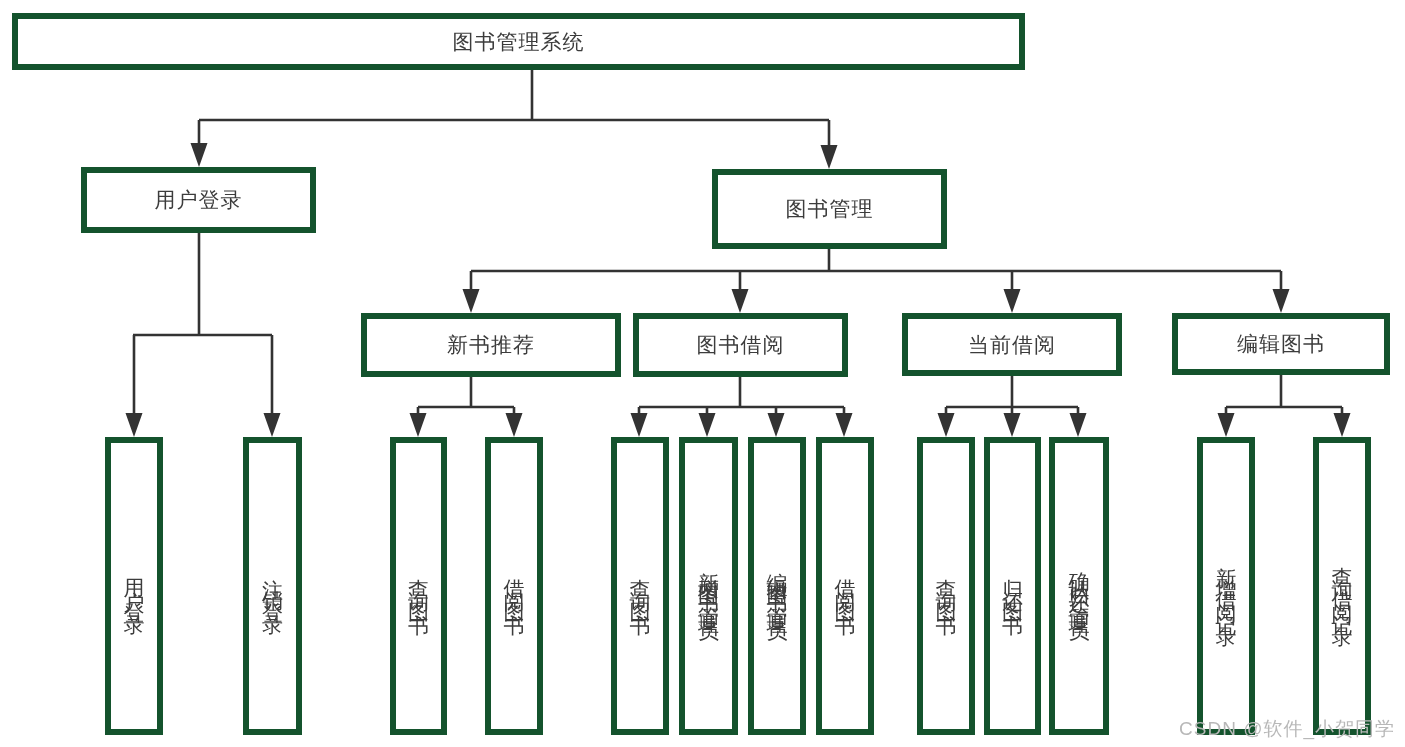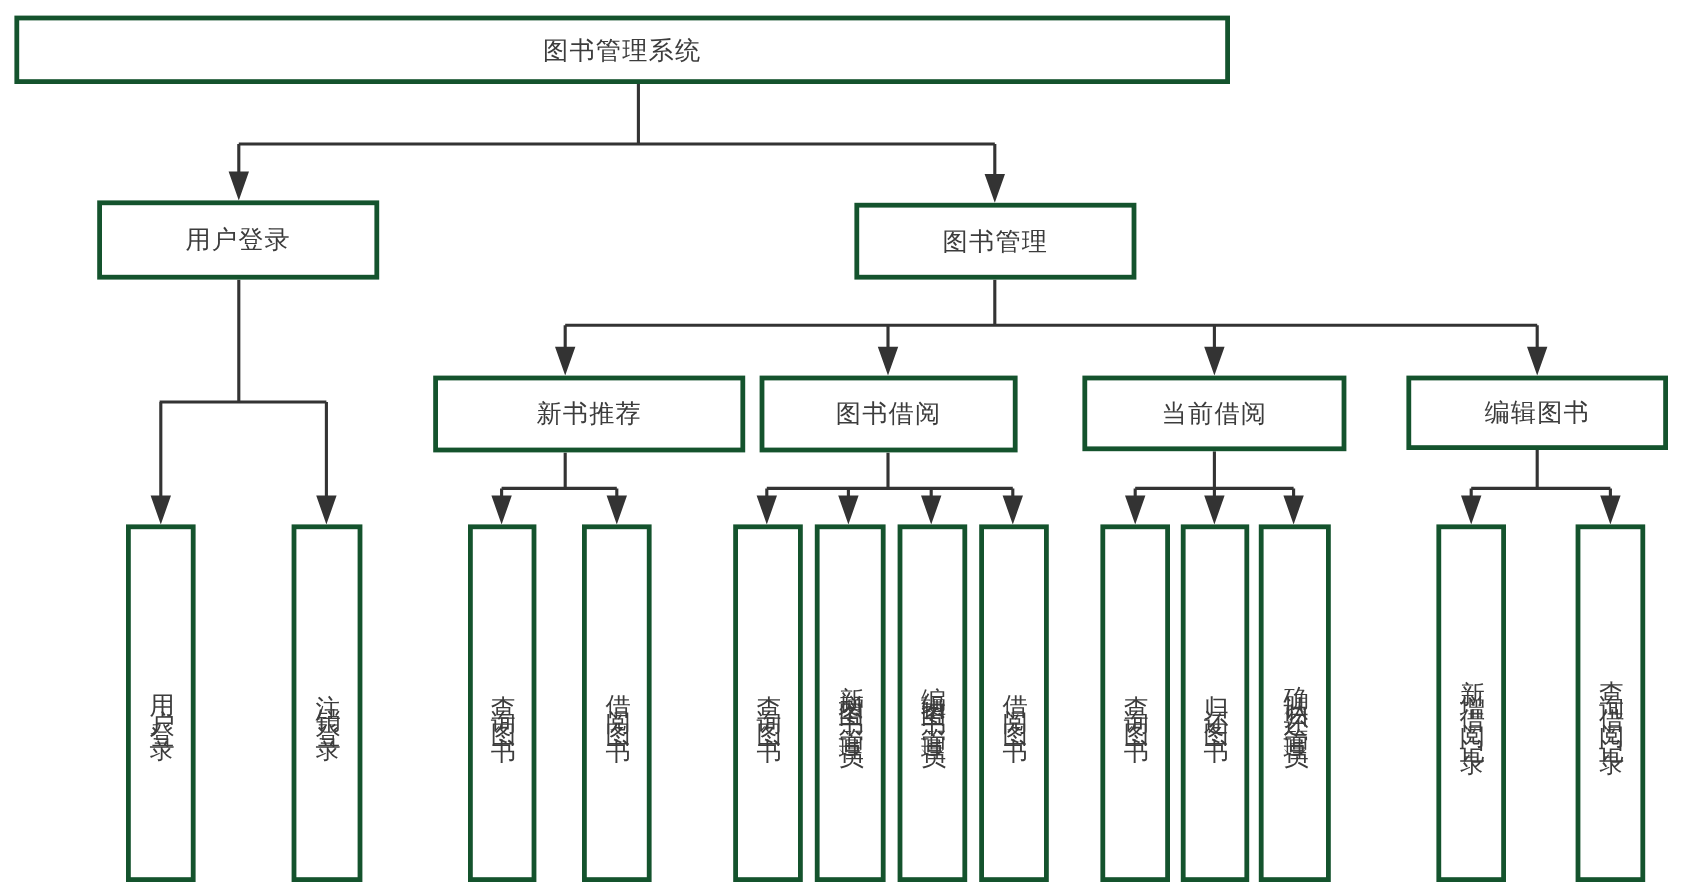--- a/index.html
+++ b/index.html
@@ -3,21 +3,21 @@
 <meta charset="utf-8">
 <style>
   html,body{margin:0;padding:0;background:#ffffff;}
   .stage{
     position:relative;width:1405px;height:747px;background:#ffffff;overflow:hidden;
     font-family:"Liberation Sans",sans-serif;
   }
   .wires{position:absolute;left:0;top:0;z-index:1;}
   .box{
     position:absolute;z-index:2;box-sizing:border-box;background:#ffffff;
-    border:4px solid #14532d;color:#3c3c3c;
+    border:6px solid #14532d;color:#3c3c3c;
     display:flex;align-items:center;justify-content:center;
   }
   .hbox{font-size:21px;letter-spacing:1px;}
   .vbox{
     font-size:21px;
     writing-mode:vertical-lr;text-orientation:mixed;
     letter-spacing:12px;
     top:437px;height:298px;
   }
   .vbox.long{letter-spacing:7px;}
@@ -86,21 +86,21 @@
       M937.5,413 L954.5,413 L946,437 Z
       M1003.5,413 L1020.5,413 L1012,437 Z
       M1069.5,413 L1086.5,413 L1078,437 Z
       M1217.5,413 L1234.5,413 L1226,437 Z
       M1333.5,413 L1350.5,413 L1342,437 Z"></path>
   </svg>
 
   <div class="box hbox" style="left:12px;top:13px;width:1013px;height:57px">图书管理系统</div>
 
   <div class="box hbox" style="left:81px;top:167px;width:235px;height:66px">用户登录</div>
-  <div class="box hbox" style="left:712px;top:169px;width:235px;height:64px">图书管理</div>
+  <div class="box hbox" style="left:712px;top:169px;width:235px;height:80px">图书管理</div>
 
   <div class="box hbox" style="left:361px;top:313px;width:260px;height:64px">新书推荐</div>
   <div class="box hbox" style="left:902px;top:313px;width:220px;height:63px">当前借阅</div>
   <div class="box hbox" style="left:633px;top:313px;width:215px;height:64px">图书借阅</div>
   <div class="box hbox" style="left:1172px;top:313px;width:218px;height:62px">编辑图书</div>
 
   <div class="box vbox" style="left:105px;width:58px">用户登录</div>
   <div class="box vbox" style="left:243px;width:59px">注销登录</div>
 
   <div class="box vbox" style="left:390px;width:57px">查询图书</div>
@@ -111,13 +111,14 @@
   <div class="box vbox long" style="left:748px;width:58px">编辑图书（管理员）</div>
   <div class="box vbox" style="left:816px;width:58px">借阅图书</div>
 
   <div class="box vbox" style="left:917px;width:58px">查询图书</div>
   <div class="box vbox" style="left:984px;width:57px">归还图书</div>
   <div class="box vbox long" style="left:1049px;width:60px">确认归还（管理员）</div>
 
   <div class="box vbox" style="left:1197px;width:58px">新增借阅记录</div>
   <div class="box vbox" style="left:1313px;width:58px">查询借阅记录</div>
 
+  <div class="watermark">CSDN @软件_小贺同学</div>
 </div>
 
 </body></html>

